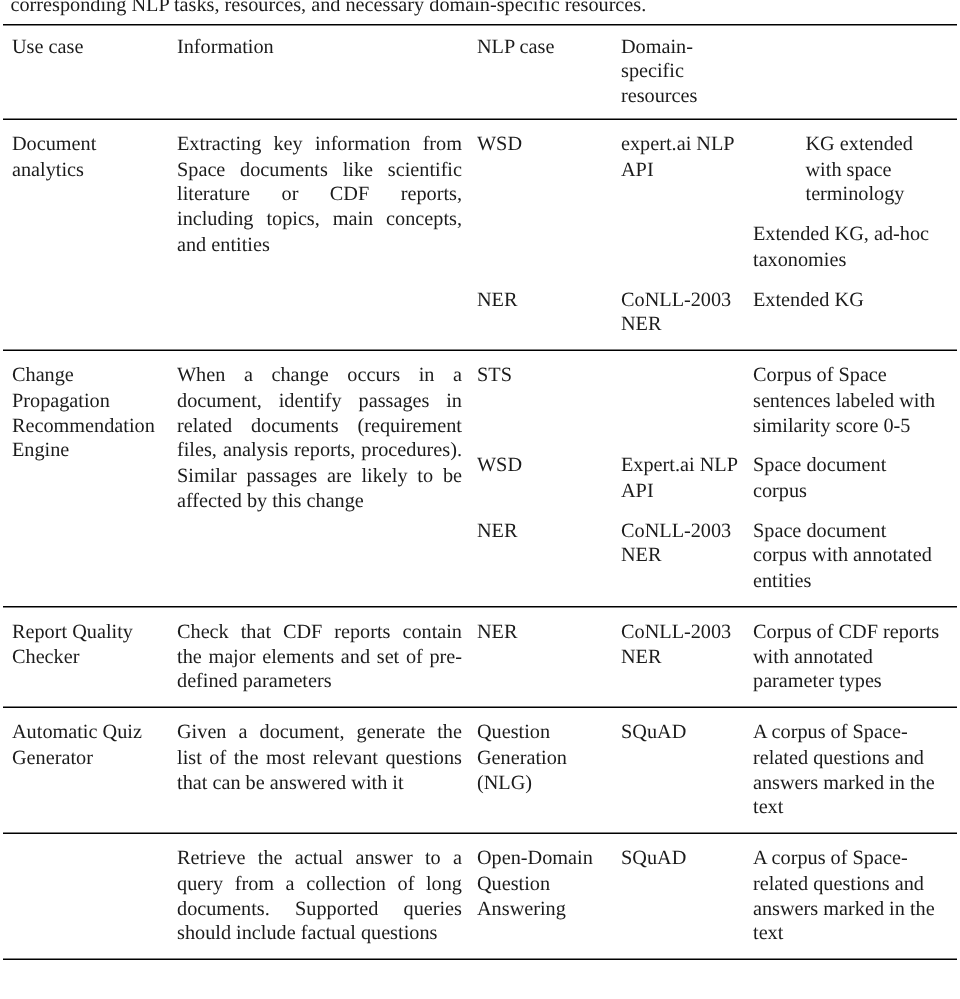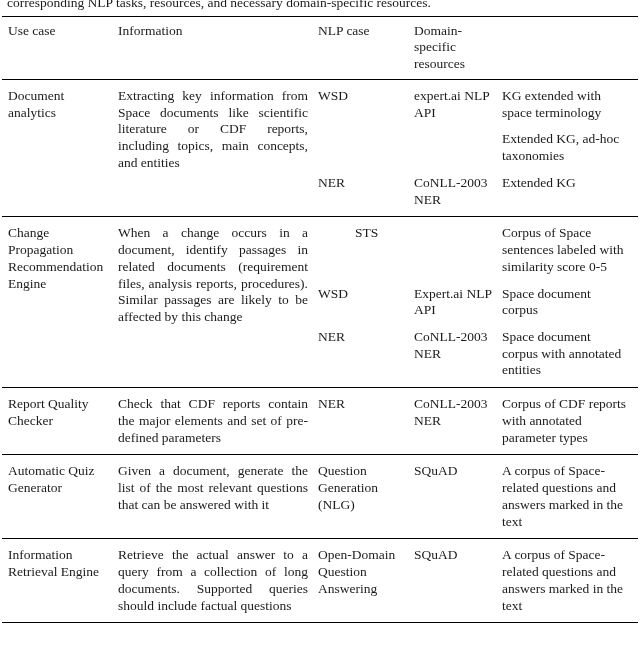--- a/index.html
+++ b/index.html
@@ -47,31 +47,31 @@
     <div class="cell">NLP case</div>
     <div class="cell">Domain-specific resources</div>
   </div>
 
   <div class="tbody">
       <div class="trow">
         <div class="cell" style="grid-area: 1 / 1 / span 3;">Document analytics</div>
         <div class="cell justify" style="grid-area: 1 / 2 / span 3;">Extracting key information from Space documents like scientific literature or CDF reports, including topics, main concepts, and entities</div>
         <div class="cell gap" style="grid-area: 1 / 3;">WSD</div>
         <div class="cell gap" style="grid-area: 1 / 4;">expert.ai NLP API</div>
-        <div class="cell gap" style="grid-area: 1 / 5;">KG extended with space terminology</div>
+        <div class="cell gap" style="grid-area: 1 / 5; margin-left: 35px;">KG extended with space terminology</div>
         <div class="cell gap" style="grid-area: 2 / 4;"></div>
         <div class="cell gap" style="grid-area: 2 / 5;">Extended KG, ad-hoc taxonomies</div>
         <div class="cell" style="grid-area: 3 / 3;">NER</div>
         <div class="cell" style="grid-area: 3 / 4;">CoNLL-2003 NER</div>
         <div class="cell" style="grid-area: 3 / 5;">Extended KG</div>
       </div>
       <div class="trow">
         <div class="cell" style="grid-area: 1 / 1 / span 3;">Change Propagation Recommendation Engine</div>
         <div class="cell justify" style="grid-area: 1 / 2 / span 3;">When a change occurs in a document, identify passages in related documents (requirement files, analysis reports, procedures). Similar passages are likely to be affected by this change</div>
-        <div class="cell gap" style="grid-area: 1 / 3; margin-left: 37px;">STS</div>
+        <div class="cell gap" style="grid-area: 1 / 3;">STS</div>
         <div class="cell gap" style="grid-area: 1 / 5;">Corpus of Space sentences labeled with similarity score 0-5</div>
         <div class="cell gap" style="grid-area: 2 / 3;">WSD</div>
         <div class="cell gap" style="grid-area: 2 / 4;">Expert.ai NLP API</div>
         <div class="cell gap" style="grid-area: 2 / 5;">Space document corpus</div>
         <div class="cell" style="grid-area: 3 / 3;">NER</div>
         <div class="cell" style="grid-area: 3 / 4;">CoNLL-2003 NER</div>
         <div class="cell" style="grid-area: 3 / 5;">Space document corpus with annotated entities</div>
       </div>
       <div class="trow">
         <div class="cell" style="grid-area: 1 / 1 / span 1;">Report Quality Checker</div>
@@ -81,21 +81,20 @@
         <div class="cell" style="grid-area: 1 / 5;">Corpus of CDF reports with annotated parameter types</div>
       </div>
       <div class="trow">
         <div class="cell" style="grid-area: 1 / 1 / span 1;">Automatic Quiz Generator</div>
         <div class="cell justify" style="grid-area: 1 / 2 / span 1;">Given a document, generate the list of the most relevant questions that can be answered with it</div>
         <div class="cell" style="grid-area: 1 / 3;">Question Generation (NLG)</div>
         <div class="cell" style="grid-area: 1 / 4;">SQuAD</div>
         <div class="cell" style="grid-area: 1 / 5;">A corpus of Space-related questions and answers marked in the text</div>
       </div>
       <div class="trow">
-        <div class="cell" style="grid-area: 1 / 1 / span 1;">Information Retrieval Engine</div>
         <div class="cell justify" style="grid-area: 1 / 2 / span 1;">Retrieve the actual answer to a query from a collection of long documents. Supported queries should include factual questions</div>
         <div class="cell" style="grid-area: 1 / 3;">Open-Domain Question Answering</div>
         <div class="cell" style="grid-area: 1 / 4;">SQuAD</div>
         <div class="cell" style="grid-area: 1 / 5;">A corpus of Space-related questions and answers marked in the text</div>
       </div>
     </div>
 
 </div>
 
 </body></html>

